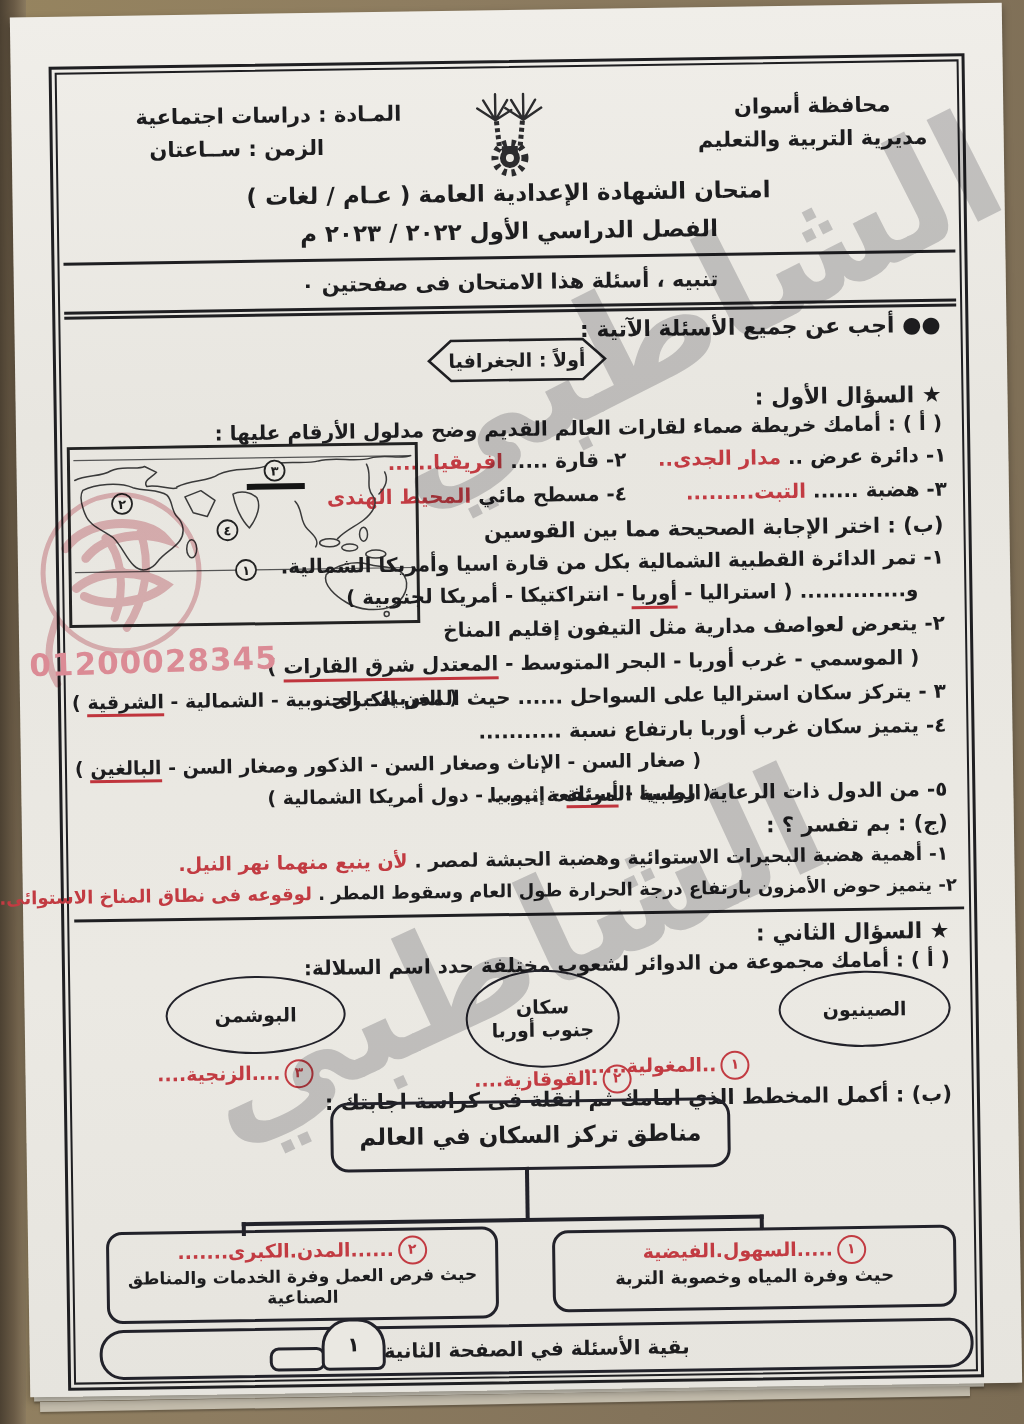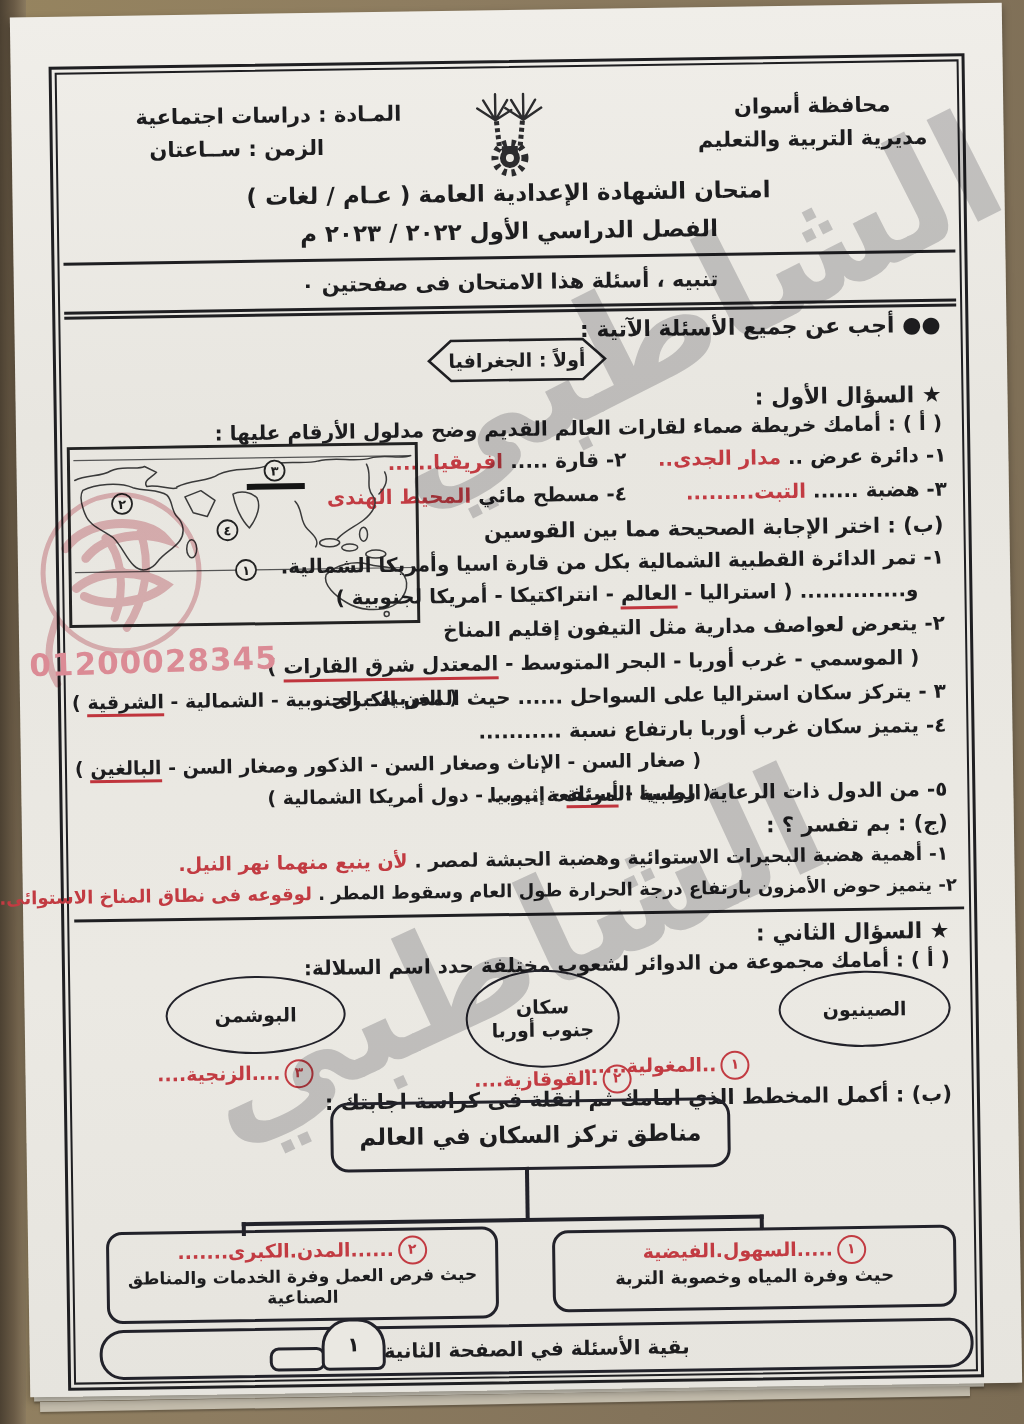--- a/index.html
+++ b/index.html
@@ -168,21 +168,21 @@
         <circle cx="160" cy="86" r="10" fill="#eae8e2" stroke="#222" stroke-width="1.8"></circle>
         <text x="160" y="91">٤</text>
         <circle cx="178" cy="126" r="10" fill="#eae8e2" stroke="#222" stroke-width="1.8"></circle>
         <text x="178" y="131">١</text>
       </g>
     </svg>
 
     <div class="t" style="right:20px;top:451px;font-size:21px;">(ب) : اختر الإجابة الصحيحة مما بين القوسين</div>
     <div class="t" style="right:20px;top:483px;font-size:20px;">١- تمر الدائرة القطبية الشمالية بكل من قارة اسيا وأمريكا الشمالية.</div>
     <div class="t" style="right:46px;top:515px;font-size:20px;">
-      <span>و.............. ( استراليا - </span><span class="sel">العالم</span><span> - انتراكتيكا - أمريكا لجنوبية )</span>
+      <span>و.............. ( استراليا - </span><span class="sel">أوربا</span><span> - انتراكتيكا - أمريكا لجنوبية )</span>
     </div>
     <div class="t" style="right:20px;top:549px;font-size:20px;">٢- يتعرض لعواصف مدارية مثل التيفون إقليم المناخ</div>
     <div class="t" style="right:46px;top:583px;font-size:20px;">
       <span>( الموسمي - غرب أوربا - البحر المتوسط - </span><span class="sel">المعتدل شرق القارات</span><span> )</span>
     </div>
     <div class="t" style="right:20px;top:617px;font-size:20px;">٣ - يتركز سكان استراليا على السواحل ...... حيث المدن الكبرى</div>
     <div class="t" style="left:6px;top:617px;font-size:19px;">
       <span>( الغربية - الجنوبية - الشمالية - </span><span class="sel">الشرقية</span><span> )</span>
     </div>
     <div class="t" style="right:20px;top:651px;font-size:20px;">٤- يتميز سكان غرب أوربا بارتفاع نسبة ...........</div>

